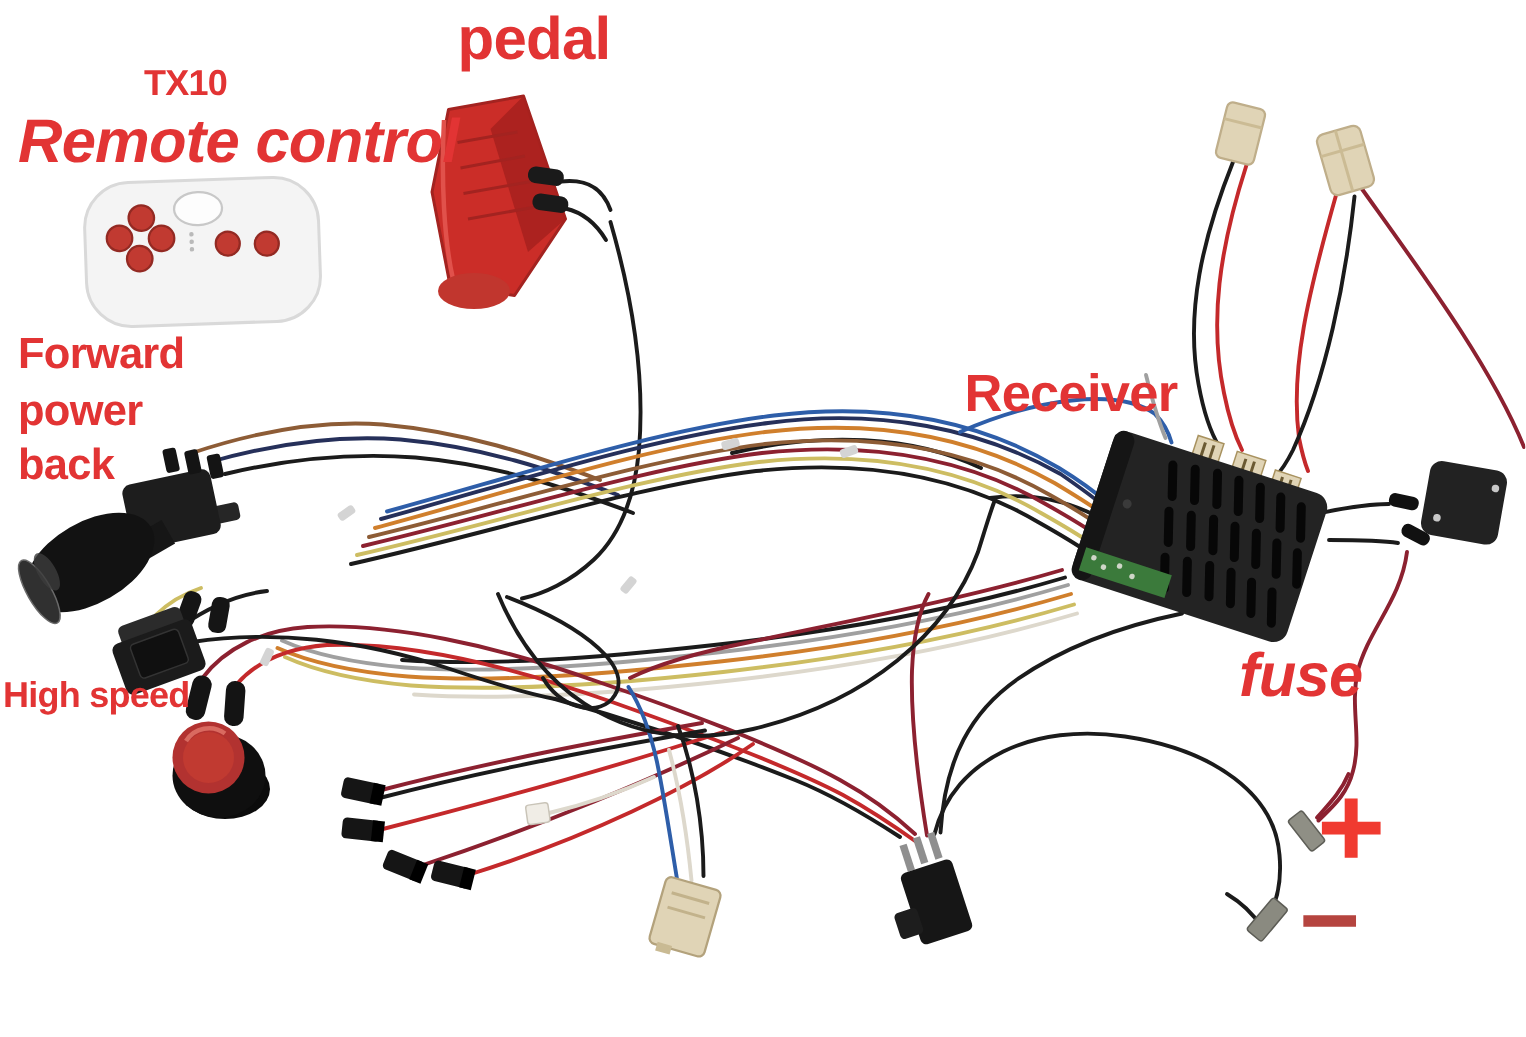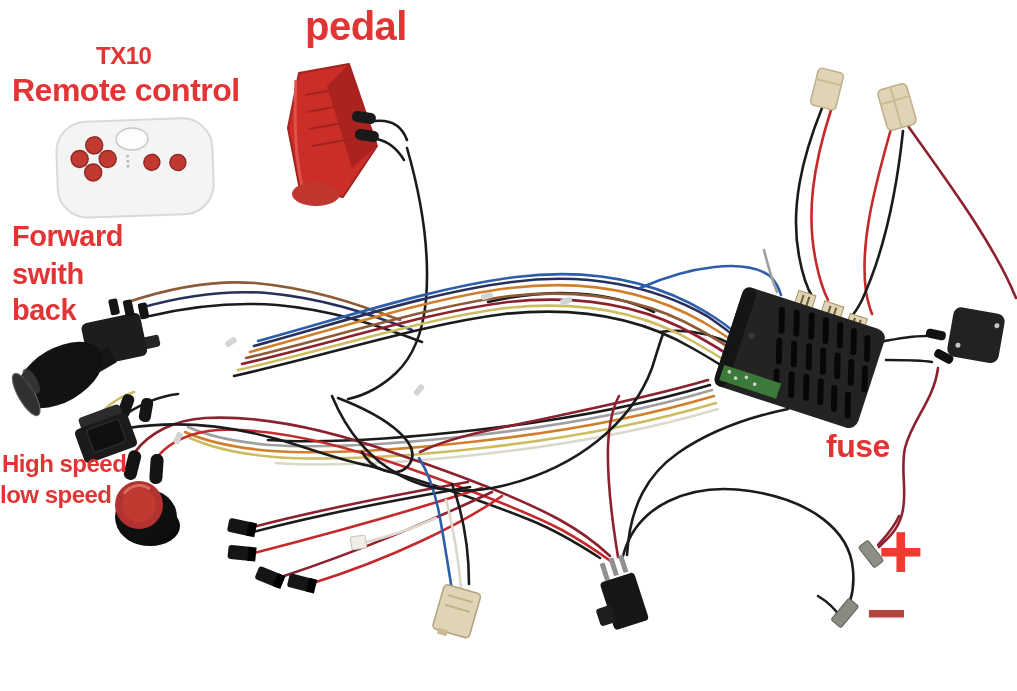--- a/index.html
+++ b/index.html
@@ -15,21 +15,21 @@
   .scene{
     position:relative; width:1017px; height:644px; overflow:hidden;
     background:#ffffff; font-family:"Liberation Sans", sans-serif;
   }
   .scene svg{position:absolute;left:0;top:0;}
   .lbl{
     position:absolute; color:var(--label_red); font-weight:700;
     line-height:1.0; letter-spacing:-0.5px; white-space:nowrap; user-select:none;
   }
   .f40{font-size:40px;} .f35{font-size:35px;} .f33{font-size:29px;}
-  .f32{font-size:32px;} .f30{font-size:24px;text-align:right;}
+  .f32{font-size:41px;font-style:italic;} .f30{font-size:24px;text-align:right;}
   .plus{color:var(--plus_red); font-size:78px; font-weight:700;}
   .minus{color:var(--minus_red); font-size:70px; font-weight:700;}
   
   path.w{fill:none; stroke-linecap:round; stroke-linejoin:round; stroke-width:2.6px;}
   .k{stroke:var(--wire_black);} .r{stroke:var(--wire_red);} .dr{stroke:var(--wire_dark_red);}
   .bl{stroke:var(--wire_blue);} .nv{stroke:var(--wire_navy);} .or{stroke:var(--wire_orange);}
   .yl{stroke:var(--wire_yellow);} .br{stroke:var(--wire_brown);} .gy{stroke:var(--wire_gray);}
   .wh{stroke:var(--wire_white);}
   .t2{stroke-width:2px;} .t4{stroke-width:4px;} .t7{stroke-width:7px;}
   .t9{stroke-width:9px;} .t12{stroke-width:12px;}
@@ -277,20 +277,20 @@
   </g>
   <g transform="rotate(40 846 614)">
     <rect x="838" y="600" width="13" height="28" rx="2" fill="#8a8a80" stroke="#5c5c55"></rect>
   </g>
 </svg>
 
   <div class="lbl f40" style="left:305px;top:6px">pedal</div>
   <div class="lbl f30" style="left:96px;top:44px">TX10</div>
   <div class="lbl f32" style="left:12px;top:74px">Remote control</div>
   <div class="lbl f33" style="left:12px;top:222px">Forward</div>
-  <div class="lbl f33" style="left:12px;top:260px">swith</div>
+  <div class="lbl f33" style="left:12px;top:260px">power</div>
   <div class="lbl f33" style="left:12px;top:296px">back</div>
+  <div class="lbl f35" style="left:643px;top:245px">Receiver</div>
   <div class="lbl f32" style="left:826px;top:430px">fuse</div>
   <div class="lbl f30" style="left:2px;top:452px">High speed</div>
-  <div class="lbl f30" style="left:0px;top:483px">low speed</div>
   <div class="lbl plus" style="left:878px;top:512px">+</div>
   <div class="lbl minus" style="left:866px;top:578px">−</div>
 </div>
 
 </body></html>

